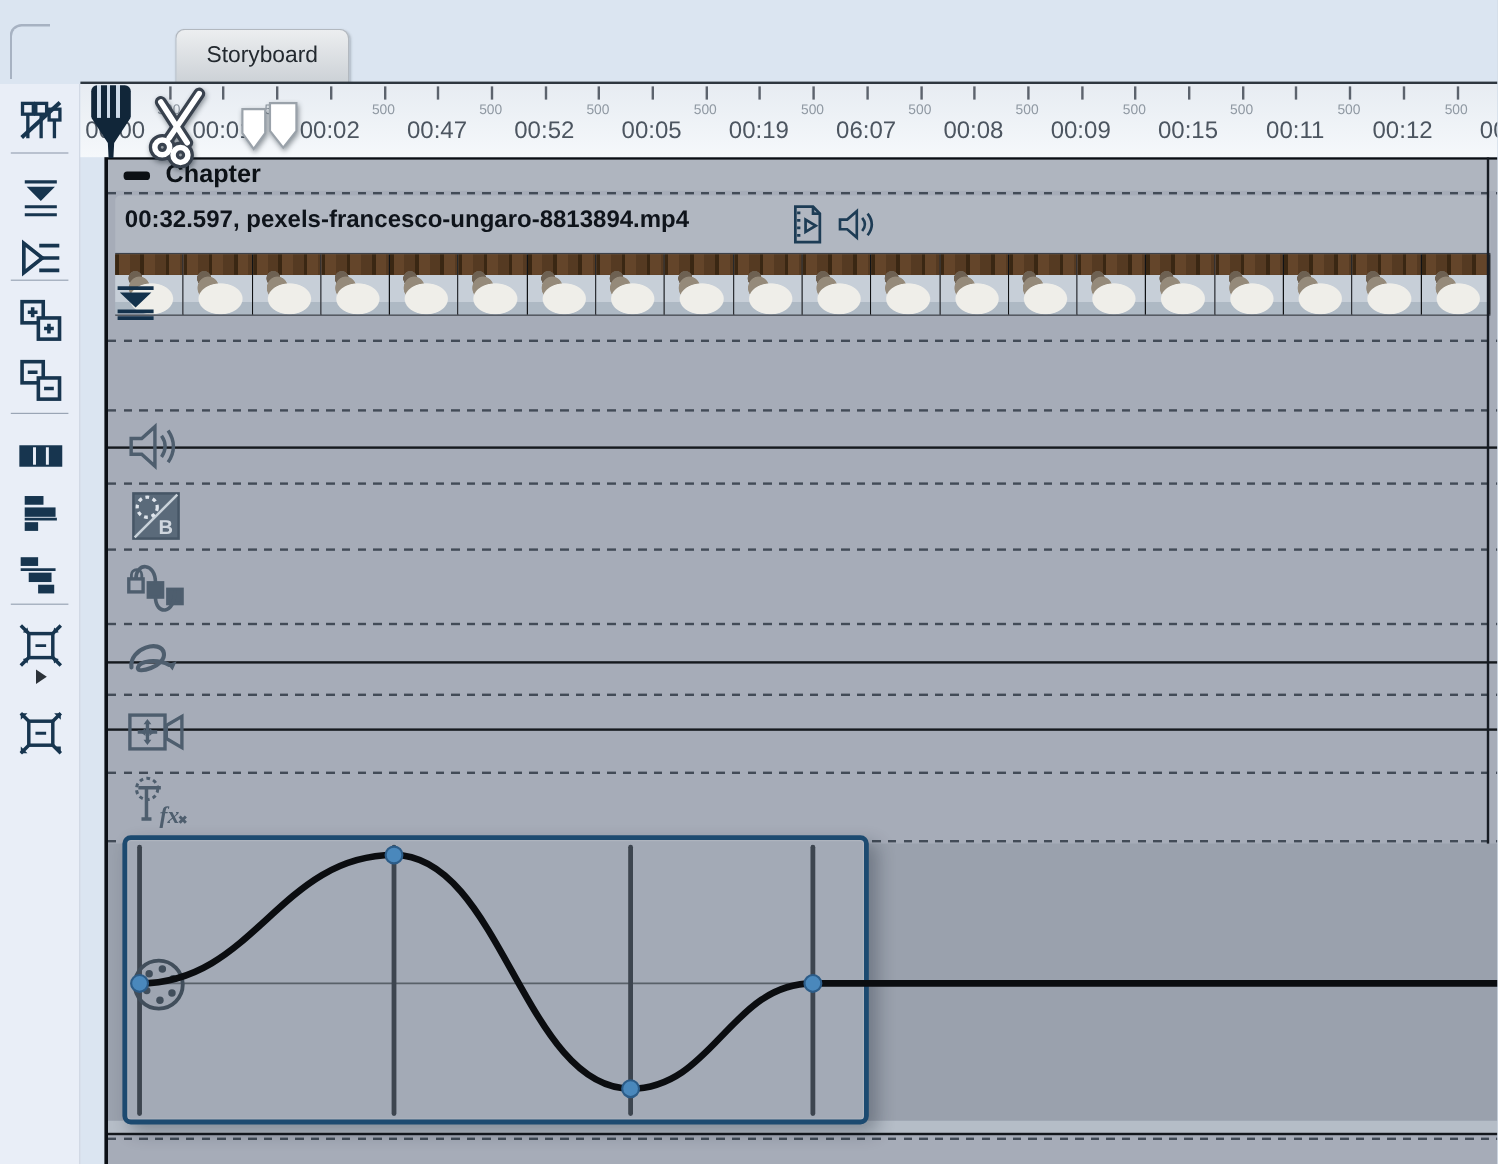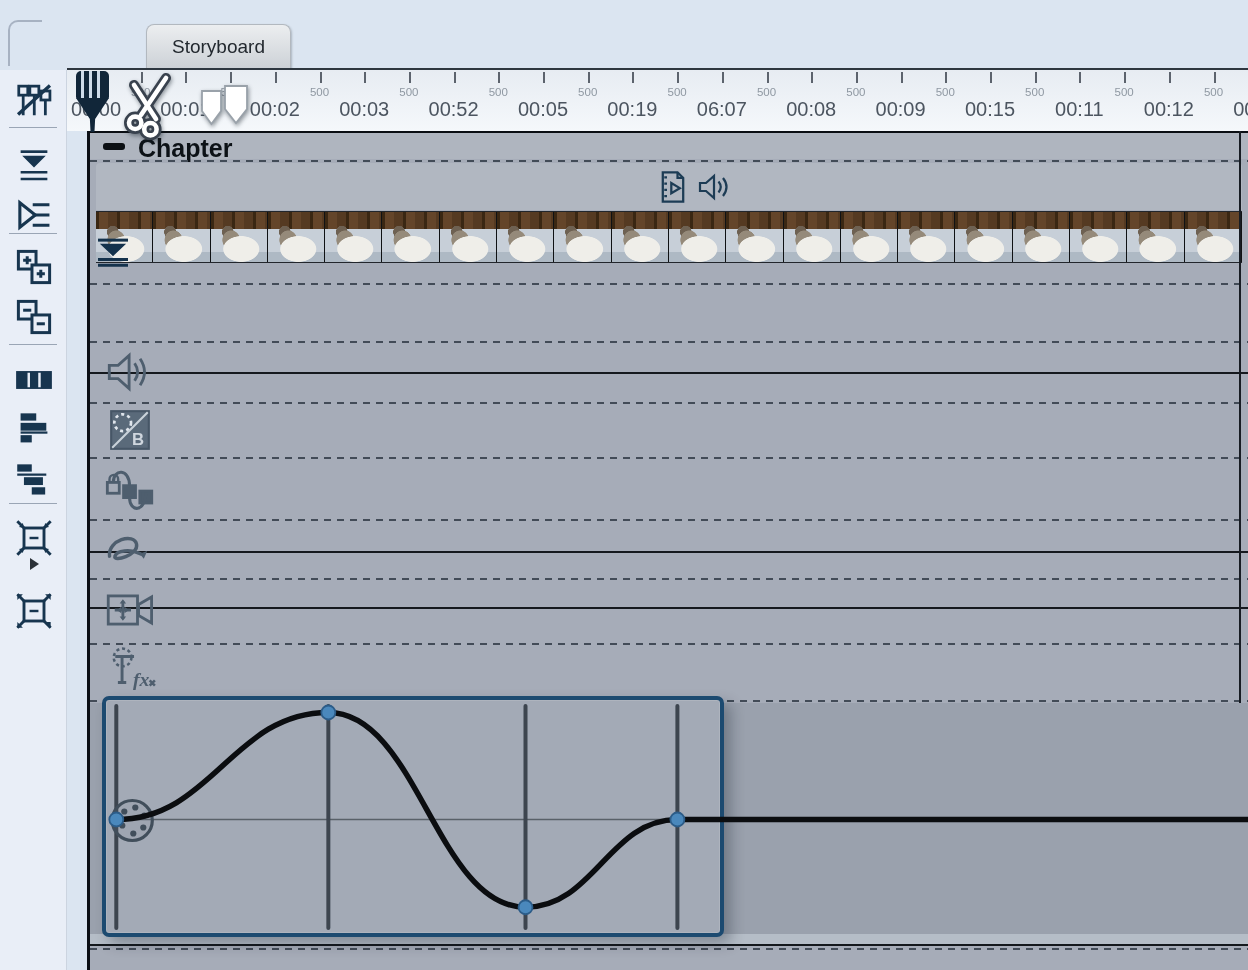--- a/index.html
+++ b/index.html
@@ -40,21 +40,21 @@
                 #112639 16px 21px,#cfdcea 21px 24px,#112639 24px 33px);z-index:12;}
   .playhead-tip{position:absolute;left:76px;top:98px;width:33px;height:34px;background:#112639;z-index:12;
      clip-path:polygon(0 0,100% 0,58% 62%,56% 100%,44% 100%,42% 62%);}
   .cursor-svg{position:absolute;z-index:13;filter:drop-shadow(1px 2px 2px rgba(20,30,40,.45));}
 
   
   .vline-left{position:absolute;left:87px;top:131px;width:3px;height:839px;background:#0b0f15;z-index:11;}
   .content{position:absolute;left:90px;top:131px;width:1158px;height:839px;background:#a6acb8;overflow:hidden;}
   .chapterbar{position:absolute;left:0;top:0;width:1158px;height:28px;background:#afb5bf;border-top:2.5px solid #0a0e13;}
   .chapter-minus{position:absolute;left:13px;top:10px;width:22px;height:7px;background:#0c1014;border-radius:3px;}
-  .chapter-label{position:absolute;left:48px;top:1px;font-size:25px;font-weight:bold;color:#0c1116;}
+  .chapter-label{position:absolute;left:48px;top:1px;font-size:21px;font-weight:bold;color:#0c1116;}
   .dashed{position:absolute;left:0;width:1158px;height:2px;
           background:repeating-linear-gradient(90deg,#424b57 0 7px,transparent 7px 13px);}
   .envline{position:absolute;left:0;width:1158px;height:2px;background:#15191e;}
   .cliprow{position:absolute;left:6px;top:32px;width:1146px;height:47px;background:#b1b7c1;border-radius:4px 4px 0 0;}
   .cliptitle{position:absolute;left:8px;top:9px;font-size:20px;font-weight:600;color:#0f141b;white-space:nowrap;}
   .clipicon{position:absolute;top:7px;}
   .thumbs{position:absolute;left:6px;top:80px;width:1146px;height:52px;display:flex;
           border-top:1.5px solid #22262c;border-bottom:1.5px solid #22262c;}
   .thumb{flex:1;border-right:1.5px solid #101214;
     background:
@@ -197,21 +197,21 @@
       <div class="tick" style="left: 1012.4px;"></div>
       <div class="tick" style="left: 1057.1px;"></div>
       <div class="tick" style="left: 1101.8px;"></div>
       <div class="tick" style="left: 1146.5px;"></div>
       <div class="sec-label" style="left: 29px;">00:00</div>
       <div class="half-label" style="left: 73.7px;">500</div>
       <div class="sec-label" style="left: 118.4px;">00:01</div>
       <div class="half-label" style="left: 163.1px;">500</div>
       <div class="sec-label" style="left: 207.8px;">00:02</div>
       <div class="half-label" style="left: 252.5px;">500</div>
-      <div class="sec-label" style="left: 297.2px;">00:03</div>
+      <div class="sec-label" style="left: 297.2px;">00:47</div>
       <div class="half-label" style="left: 341.9px;">500</div>
       <div class="sec-label" style="left: 386.6px;">00:52</div>
       <div class="half-label" style="left: 431.3px;">500</div>
       <div class="sec-label" style="left: 476px;">00:05</div>
       <div class="half-label" style="left: 520.7px;">500</div>
       <div class="sec-label" style="left: 565.4px;">00:19</div>
       <div class="half-label" style="left: 610.1px;">500</div>
       <div class="sec-label" style="left: 654.8px;">06:07</div>
       <div class="half-label" style="left: 699.5px;">500</div>
       <div class="sec-label" style="left: 744.2px;">00:08</div>
@@ -252,20 +252,21 @@
 
   <div class="content">
 
     <div class="chapterbar">
       <div class="chapter-minus"></div>
       <div class="chapter-label">Chapter</div>
     </div>
     <div class="dashed" style="top:28.5px"></div>
 
     <div class="cliprow">
+      <div class="cliptitle">00:32.597, pexels-francesco-ungaro-8813894.mp4</div>
       <svg class="clipicon" style="left:562px" width="30" height="34" viewBox="0 0 26 30" fill="none" stroke="#1d3c55" stroke-width="2">
         <path d="M4 2h13l5 5v21H4z"></path>
           <path d="M17 2v5h5"></path>
         <path d="M6.5 5.5v2 M6.5 11v2 M6.5 16.5v2 M6.5 22v2" stroke-width="2.4"></path>
         <path d="M11.5 11.5v9l7.5-4.5z"></path>
       </svg>
       <svg class="clipicon" style="left:601px;top:10px" width="33" height="28" viewBox="0 0 33 28" fill="none" stroke="#1d3c55" stroke-width="2.2">
         <path d="M3 10h6l8-7v22l-8-7H3z"></path>
         <path d="M21.5 8.5q4.5 5.5 0 11"></path>
           <path d="M26 5q7 9 0 18"></path>

